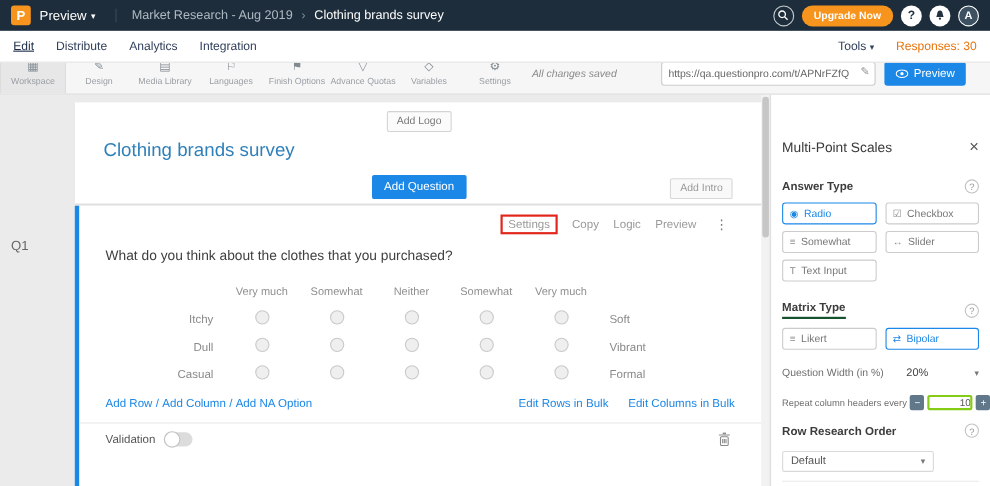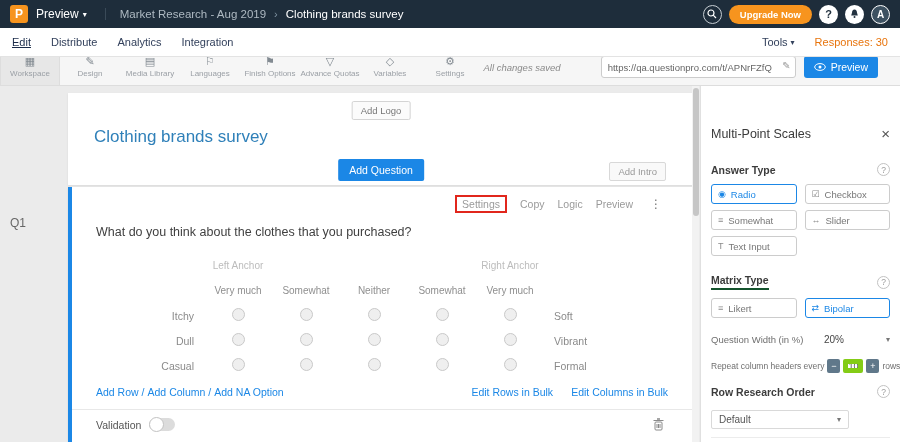--- a/index.html
+++ b/index.html
@@ -99,21 +99,21 @@
   .sb-btn.selected { border-color:#1b87e6; color:#1b87e6; }
   .sb-btn.selected .sb-btn-icon { color:#1b87e6; }
   .sb-row { display:flex; align-items:center; margin-top:16px; }
   .sb-row.repeat { margin-top:14px; gap:3px; }
   .sb-small { font-size:9.5px; color:#6f6f6f; white-space:nowrap; }
   .sb-small.tiny { font-size:8.5px; }
   .sb-value { font-size:10px; color:#444; margin-left:auto; }
   .caret.gray { color:#777; }
   .q-width-caret { margin-left:42px; }
   .step { width:13px; height:14px; background:#60788a; color:#fff; font-size:9px; display:flex; align-items:center; justify-content:center; border-radius:2px; cursor:pointer; flex:0 0 auto; }
-  .step-input { width:20px; height:14px; border:5px solid #84cc16; font-size:9px; text-align:right; color:#555; font-family:inherit; border-radius:2px; }
+  .step-input { width:41px; height:14px; border:2px solid #84cc16; font-size:9px; text-align:right; color:#555; font-family:inherit; border-radius:2px; }
   .sb-select { margin-top:12px; width:138px; display:flex; align-items:center; justify-content:space-between; border:1px solid #d9d9d9; border-radius:2px; padding:3px 7px; font-size:10px; color:#555; cursor:pointer; }
   .sb-divider { margin-top:8px; border-top:1px solid #ececec; }
 </style>
 </head>
 <body>
 
 <div id="app">
 
   <header class="topbar">
     <div class="logo">
@@ -232,29 +232,20 @@
         <span class="q-action">Copy</span>
         <span class="q-action">Logic</span>
         <span class="q-action">Preview</span>
         <span class="q-kebab">⋮</span>
       </div>
       <p class="q-text">What do you think about the clothes that you purchased?</p>
 
       <div class="matrix">
         <div class="m-row">
           <span class="m-cell m-left"></span>
-          <span class="m-cell anchor">Left Anchor</span>
-          <span class="m-cell"></span>
-          <span class="m-cell"></span>
-          <span class="m-cell"></span>
-          <span class="m-cell anchor">Right Anchor</span>
-          <span class="m-cell m-right"></span>
-        </div>
-        <div class="m-row">
-          <span class="m-cell m-left"></span>
           <span class="m-cell colhead">Very much</span>
           <span class="m-cell colhead">Somewhat</span>
           <span class="m-cell colhead">Neither</span>
           <span class="m-cell colhead">Somewhat</span>
           <span class="m-cell colhead">Very much</span>
           <span class="m-cell m-right"></span>
         </div>
         <div class="m-row">
           <span class="m-cell m-left rowlabel">Itchy</span>
           <span class="m-cell"><span class="radio"></span></span>

